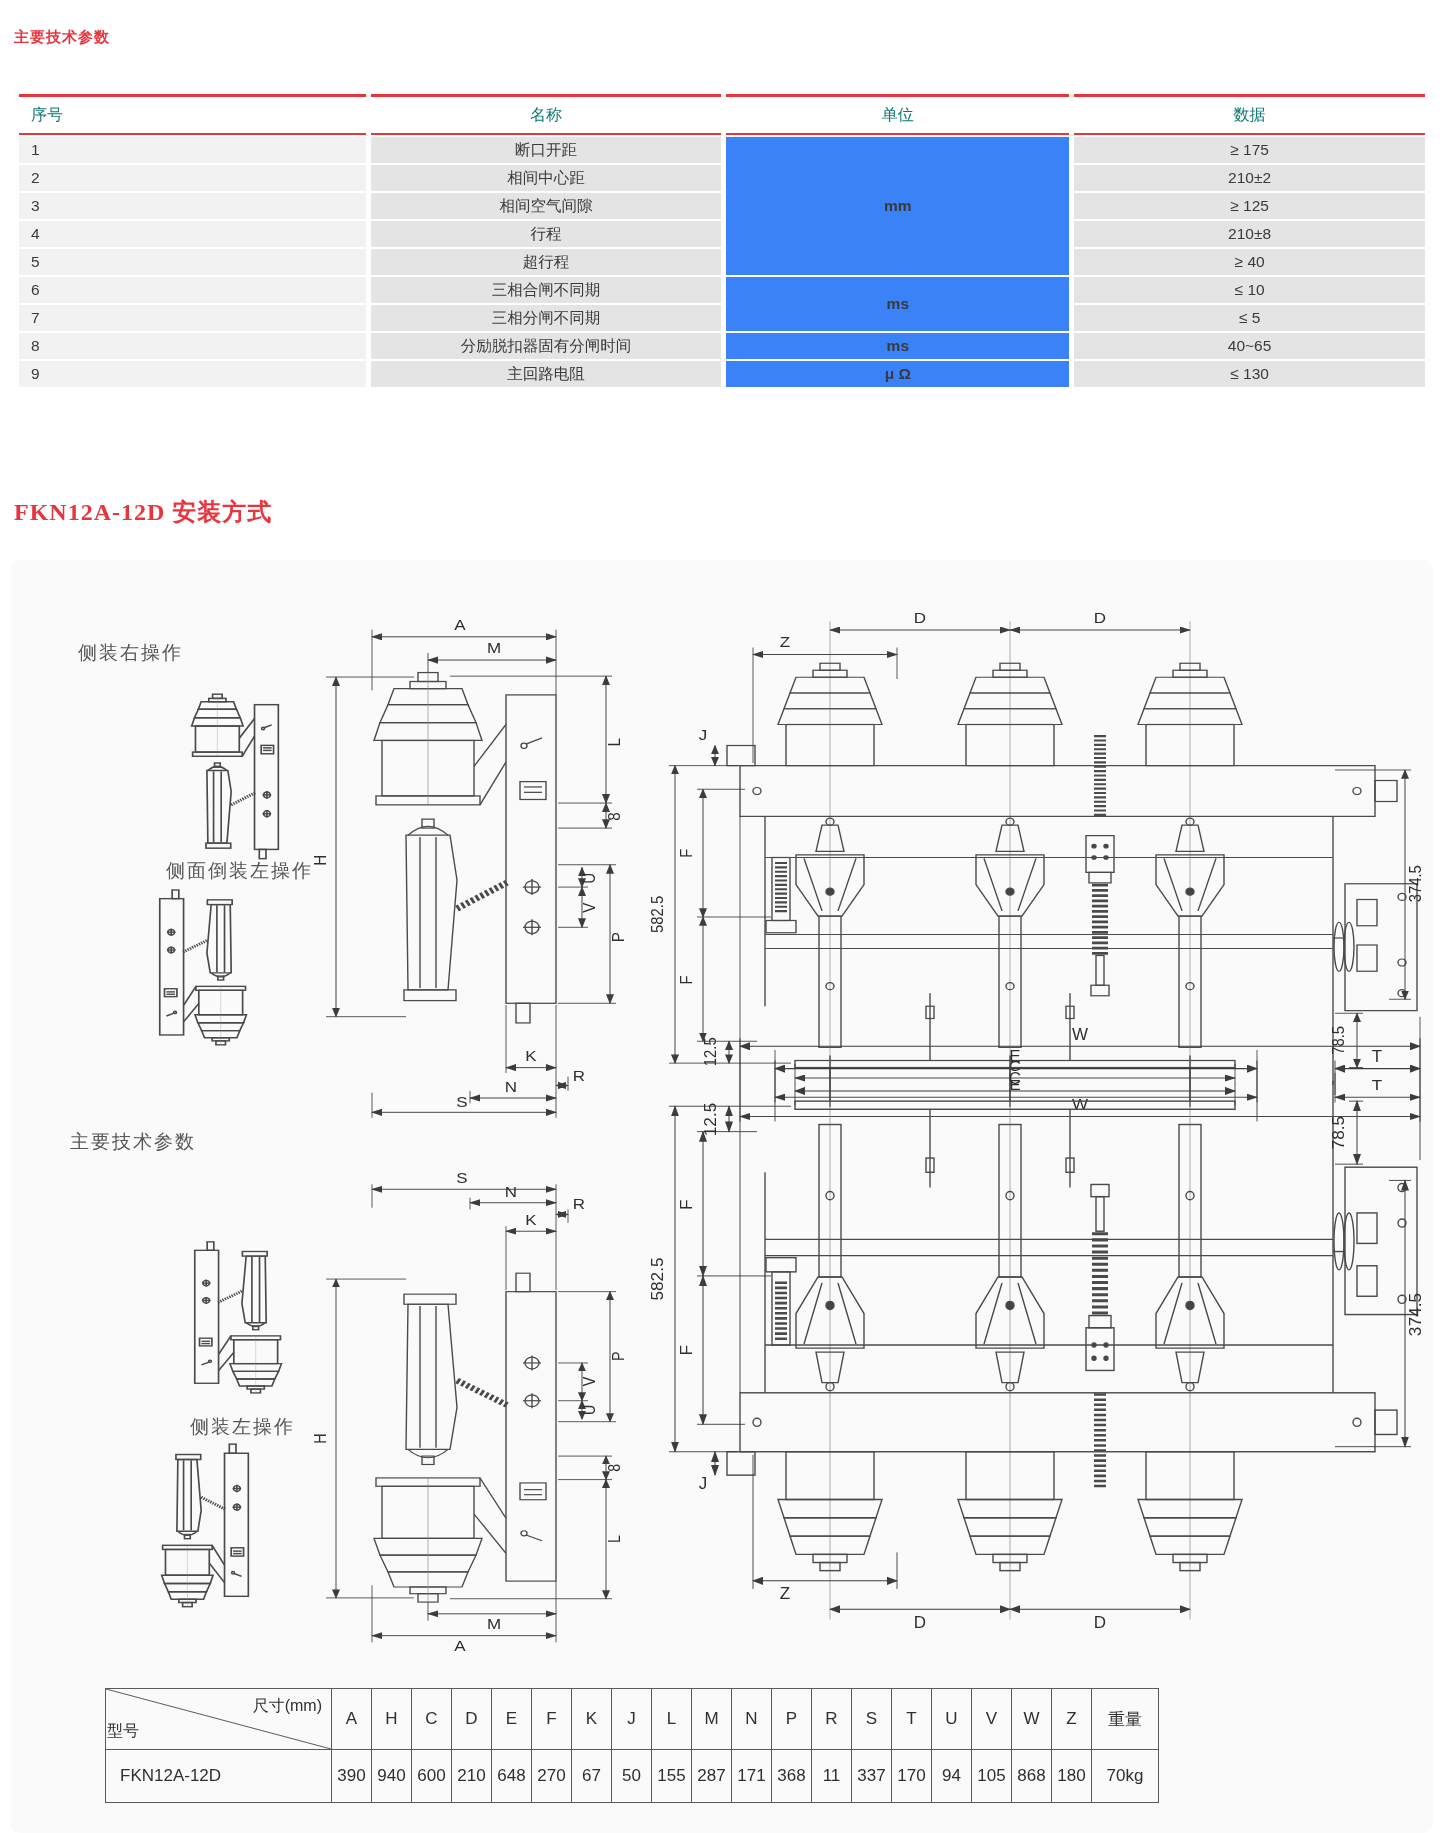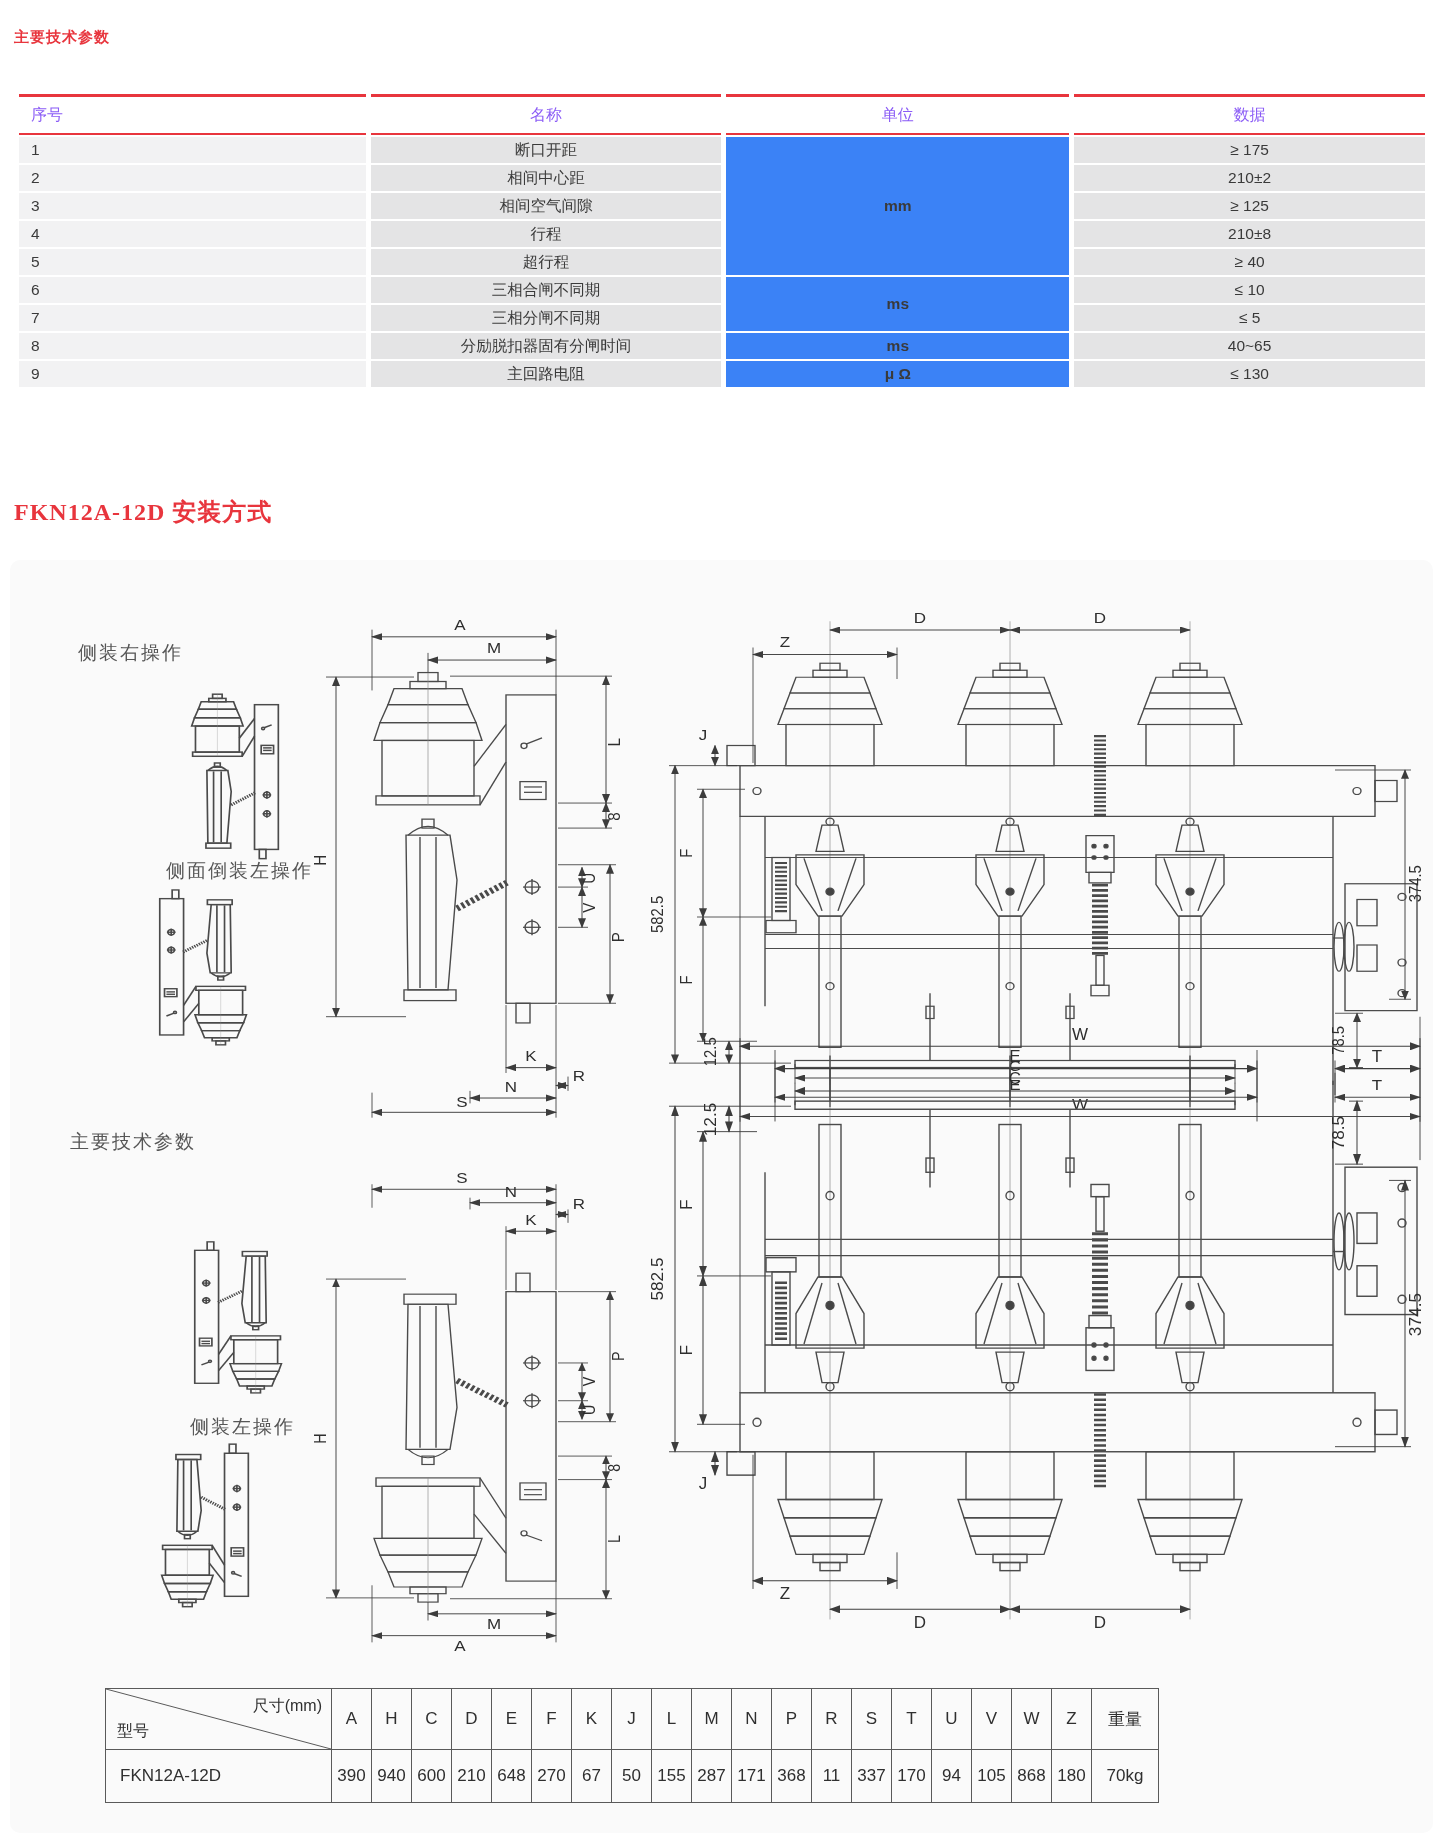--- a/index.html
+++ b/index.html
@@ -5,21 +5,21 @@
   html,body{margin:0;padding:0;background:#fff;}
   body{font-family:"Liberation Sans","DejaVu Sans",sans-serif;color:#333;}
   .page{position:relative;width:1443px;height:1833px;background:#fff;overflow:hidden;}
   .sec-title{position:absolute;left:14px;font-weight:bold;color:#e8353d;letter-spacing:1px;}
   #title-tech{top:28px;font-size:15px;}
   #title-install{top:496px;font-size:24px;font-family:Liberation Serif, serif;}
 
   
   table.params{position:absolute;left:14px;top:92px;width:1416px;border-collapse:separate;border-spacing:5px 2px;}
   table.params th{background:#fff;border-top:3px solid #e8353d;border-bottom:2px solid #e8353d;
-    font-weight:normal;font-size:16px;color:#8b5cf6;padding:8px 0 7px;}
+    font-weight:normal;font-size:16px;color:#0f766e;padding:8px 0 7px;}
   table.params th.c-no{text-align:left;padding-left:12px;}
   table.params td{height:24px;font-size:15.5px;color:#3a3a3a;text-align:center;vertical-align:middle;}
   td.c-no{background:#f2f2f3;text-align:left !important;padding-left:12px;}
   td.c-name{background:#e4e4e5;}
   td.c-unit{background:#3b82f6;font-weight:bold;}
   td.c-data{background:#e4e4e5;}
 
   
   .panel{position:absolute;left:10px;top:560px;width:1423px;height:1273px;background:#fafafa;border-radius:10px;}
   .view-label{position:absolute;font-size:19px;color:#565656;letter-spacing:2px;white-space:nowrap;}
@@ -30,21 +30,21 @@
   .cl{stroke:#8a8a8a;stroke-width:0.7;}
 
   
   table.sizes{position:absolute;left:95px;top:1128px;border-collapse:collapse;}
   table.sizes th,table.sizes td{border:1px solid #5a5a5a;font-weight:normal;font-size:17px;color:#2f2f2f;text-align:center;}
   table.sizes th{height:58px;}
   table.sizes td{height:50px;margin-top:12px;}
   td.corner{width:225px;position:relative;padding:0;}
   .corner svg{position:absolute;left:0;top:0;width:100%;height:100%;}
   .corner .ct{position:absolute;top:7px;right:9px;font-size:16px;}
-  .corner .cb{position:absolute;bottom:7px;left:11px;font-size:16px;}
+  .corner .cb{position:absolute;bottom:7px;left:1px;font-size:16px;}
   td.model{text-align:left !important;padding-left:14px;}
   .col-dim{width:37px;}
   .col-wt{width:64px;}
 </style>
 </head>
 <body>
 
 <svg width="0" height="0" style="position:absolute" aria-hidden="true">
   <defs>
     <marker id="arr-e" orient="auto" markerWidth="11" markerHeight="8" refX="10" refY="4">

